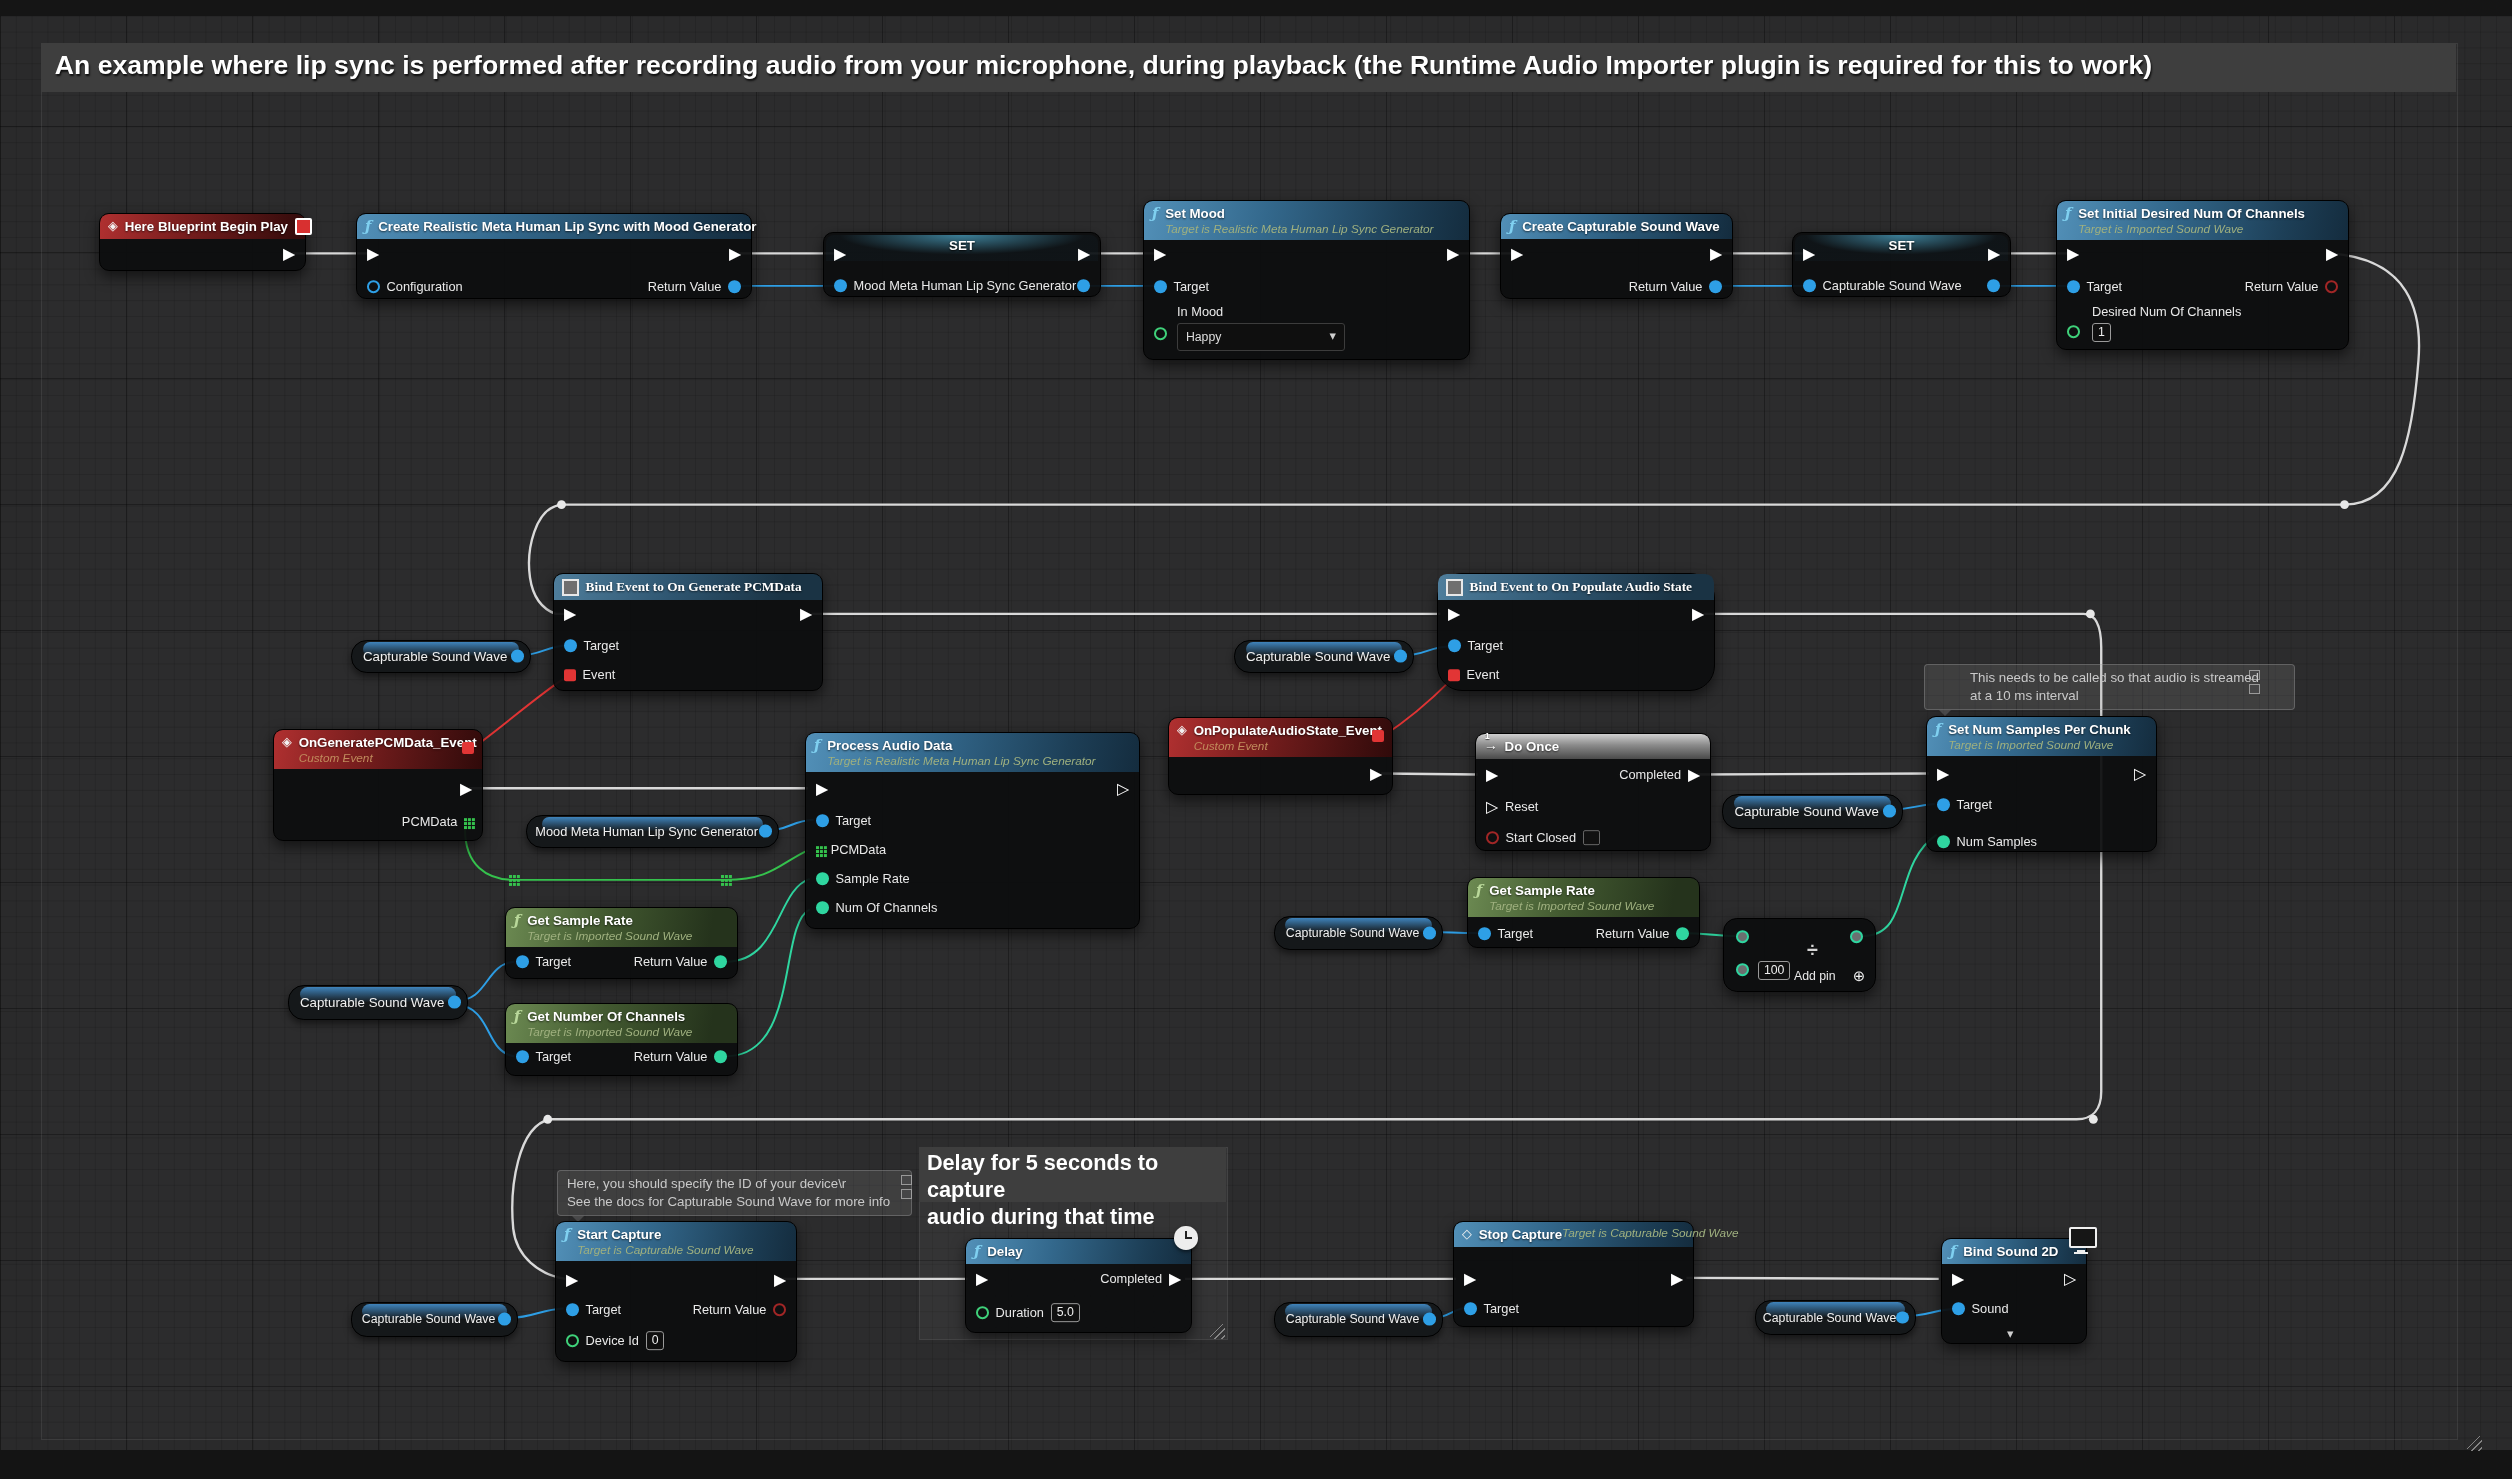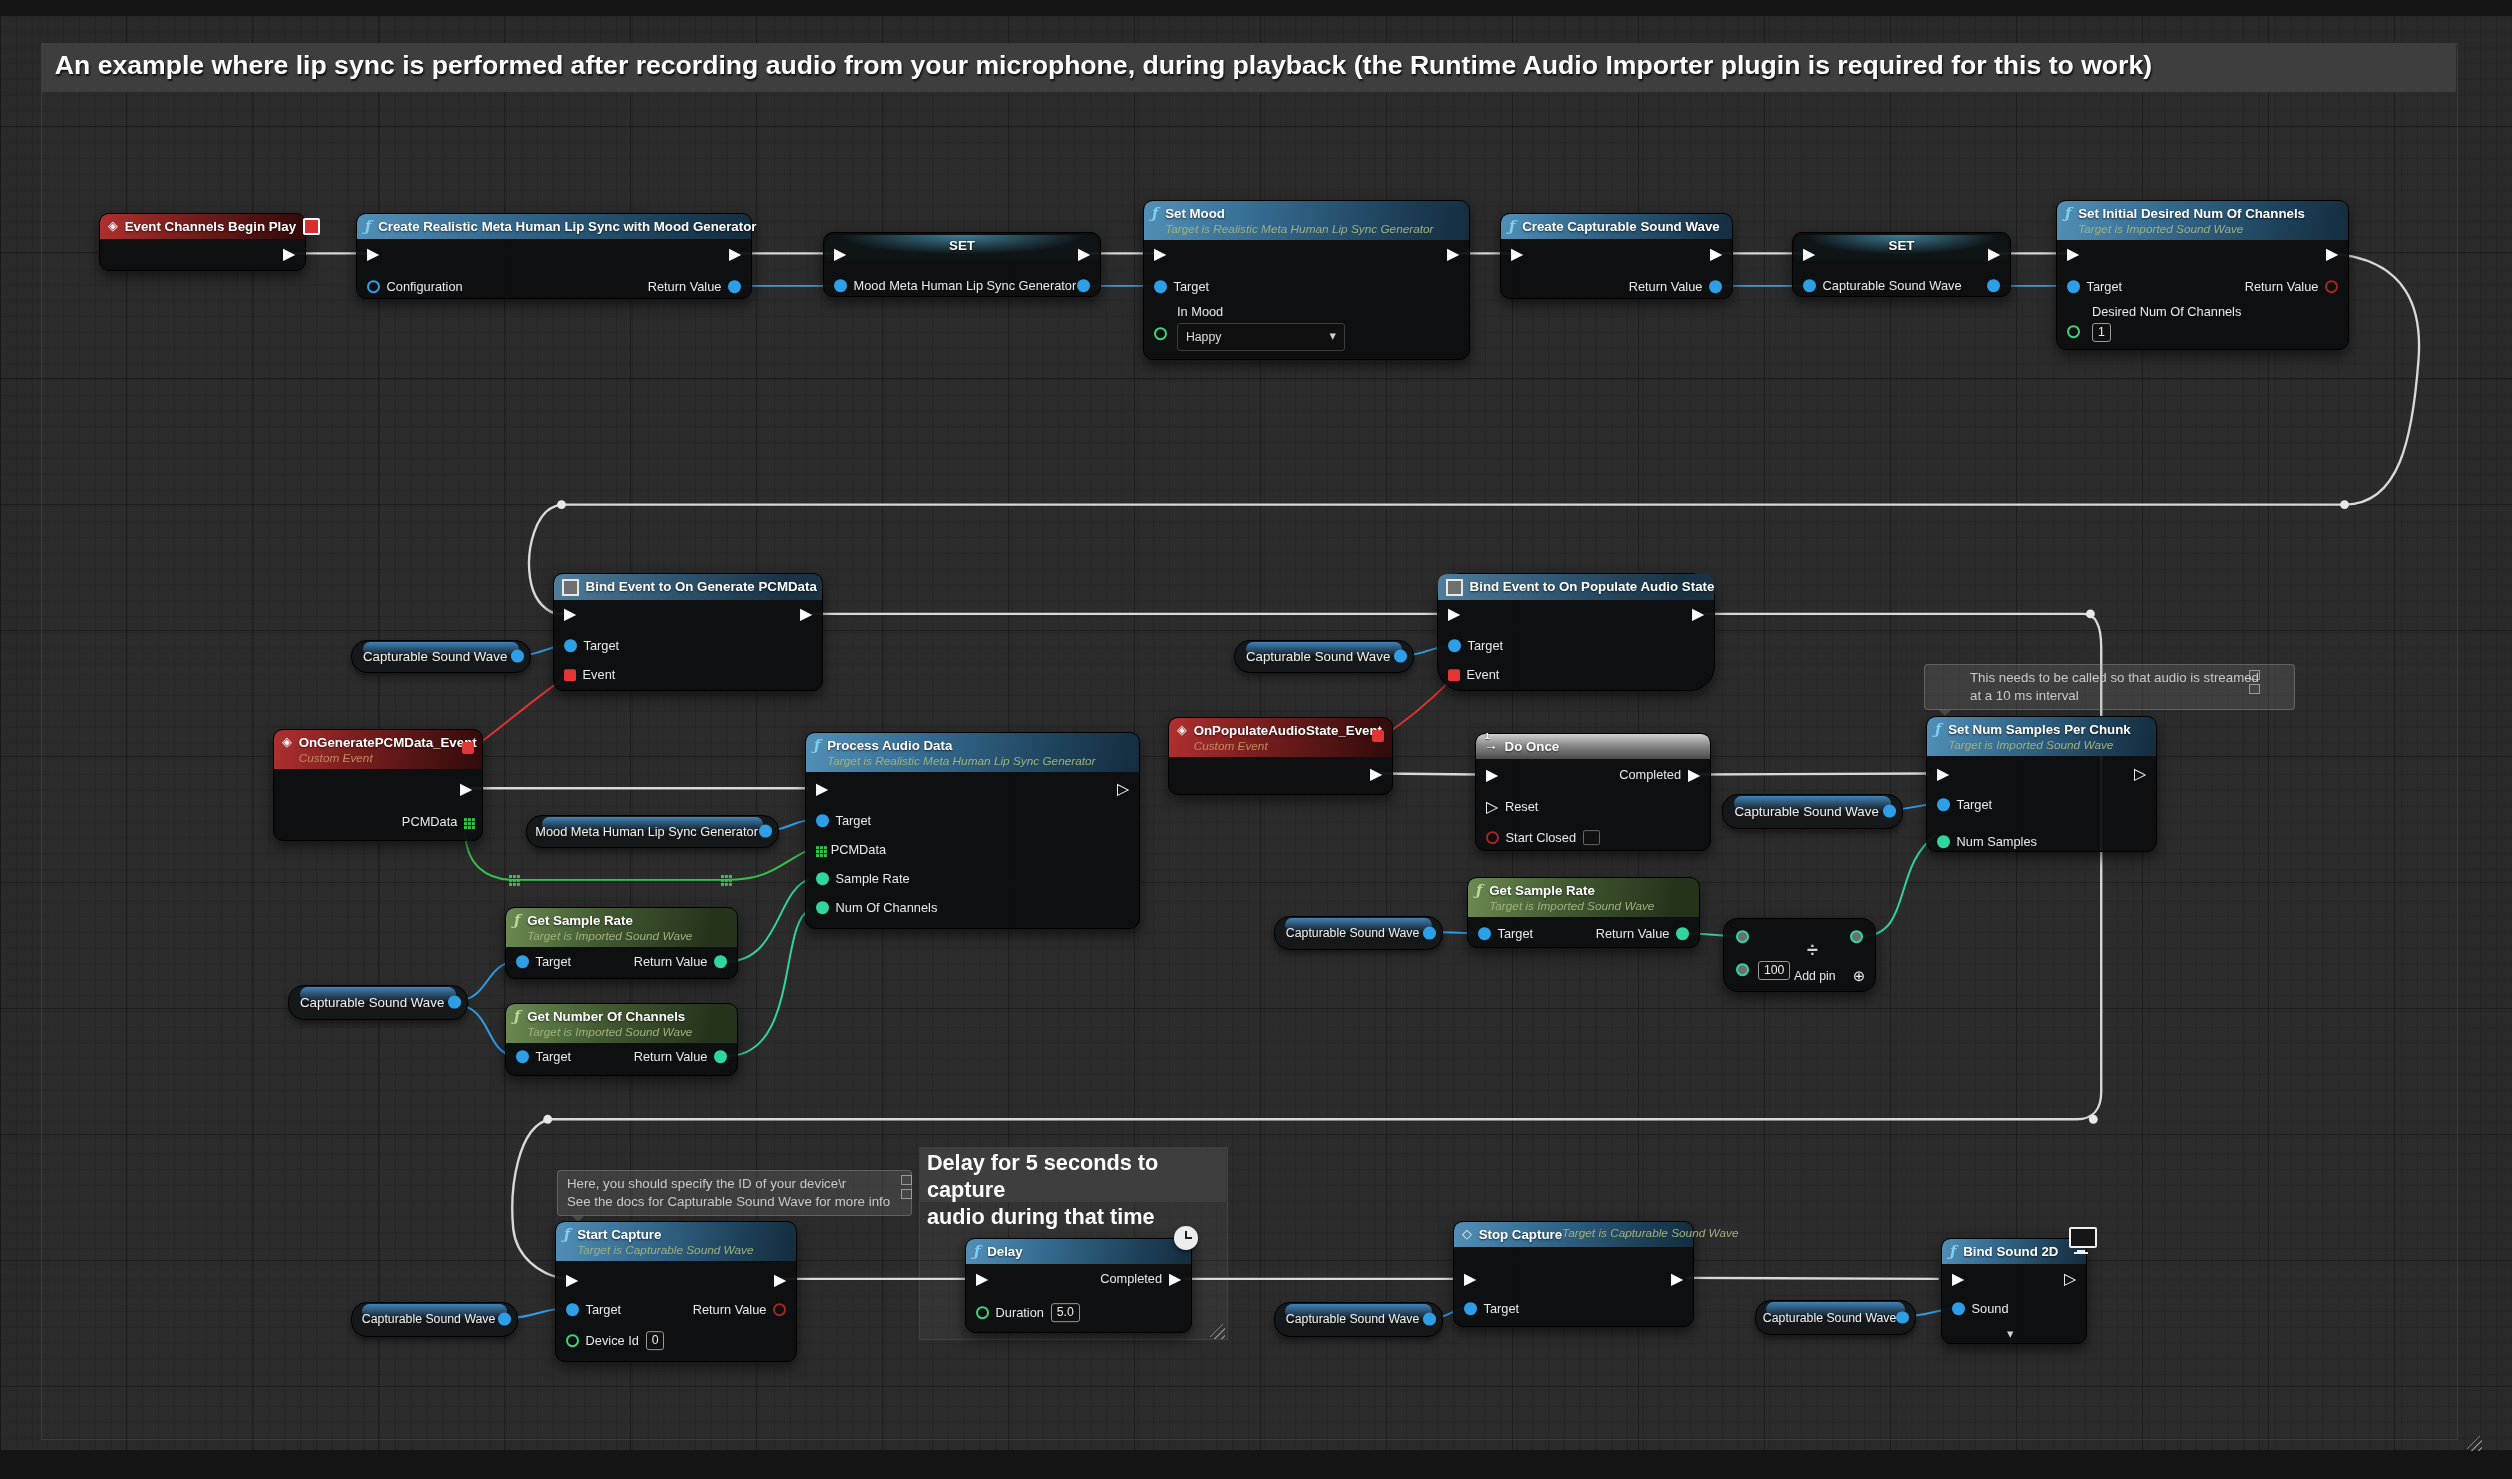--- a/index.html
+++ b/index.html
@@ -12,21 +12,21 @@
       linear-gradient(rgba(0,0,0,0.13) 1px, transparent 1px),
       linear-gradient(90deg, rgba(0,0,0,0.13) 1px, transparent 1px);
     background-size:126px 126px,126px 126px,15.8px 15.8px,15.8px 15.8px;}
   .strip{position:absolute;left:0;right:0;background:#151515;}
   #wires{position:absolute;left:0;top:0;z-index:2;}
   .node{position:absolute;z-index:3;background:rgba(13,14,15,0.94);border:1px solid #000;
     border-radius:9.9px;box-shadow:0 5.9px 13.8px rgba(0,0,0,0.55);}
   .nh{position:absolute;left:0;top:0;right:0;padding:3.9px 8.9px 3.9px 7.9px;border-radius:8.9px 8.9px 0 0;
     display:flex;gap:6.9px;align-items:flex-start;}
   .hdr-func{background:linear-gradient(100deg,#5290b8 0%,#33688c 38%,#1d3f57 78%,#142c3e 100%);}
-  .hdr-bind{background:linear-gradient(100deg,#4f7e9c 0%,#2e5570 45%,#1a3344 85%);}
+  .hdr-bind{background:linear-gradient(100deg,#4f7e9c 0%,#2e5570 45%,#1a3344 85%);font-family:Liberation Serif, serif;}
   .hdr-event{background:linear-gradient(100deg,#b03030 0%,#7c1f1f 38%,#451010 82%,#300a0a 100%);}
   .hdr-green{background:linear-gradient(100deg,#6c8a52 0%,#425930 42%,#25331c 88%);}
   .hdr-gray{background:linear-gradient(180deg,#cfcfcf 0%,#8a8a8a 45%,#4a4a4a 100%);}
   .ti{font-weight:bold;font-size:13.3px;color:#fff;text-shadow:0 1px 2px rgba(0,0,0,.65);line-height:1.3;white-space:nowrap;}
   .sub{font-style:italic;font-size:11.8px;color:#9fb07f;line-height:1.2;white-space:nowrap;}
   .sub.ev{color:#c08b5c;}
   .fx{font-family:"DejaVu Serif",serif;font-style:italic;font-weight:bold;color:#7fd0f0;font-size:14.8px;line-height:1.1;}
   .fx.g{color:#b9d89a;}
   .dia{color:#f2f2f2;font-size:12.8px;line-height:1.2;}
   .prow{position:absolute;display:flex;align-items:center;gap:6.9px;height:21.7px;transform:translateY(-50%);
@@ -158,21 +158,21 @@
       <path d="M1706,947 C1734,947 1742,950 1762,950"></path>
       <path d="M1890,950 C1942,950 1920,878 1966,847"></path>
     </g>
   </svg>
   <div class="grid9 knot" style="left:509px;top:875px;"></div>
   <div class="grid9 knot" style="left:721px;top:875px;"></div>
 
   <div class="node" style="left:99px;top:213px;width:205px;height:56px;">
     <div class="nh hdr-event">
       <span class="dia">◈</span>
-      <span class="ti">Event Channels Begin Play</span>
+      <span class="ti">Here Blueprint Begin Play</span>
       <span class="redbadge"></span>
     </div>
     <div class="prow r" style="right:9.9px;top:40px;">
         <span class="exec">▶</span>
       </div>
   </div>
 
   <div class="node" style="left:356px;top:213px;width:394px;height:84px;">
     <div class="nh hdr-func">
       <span class="fx">ƒ</span>

